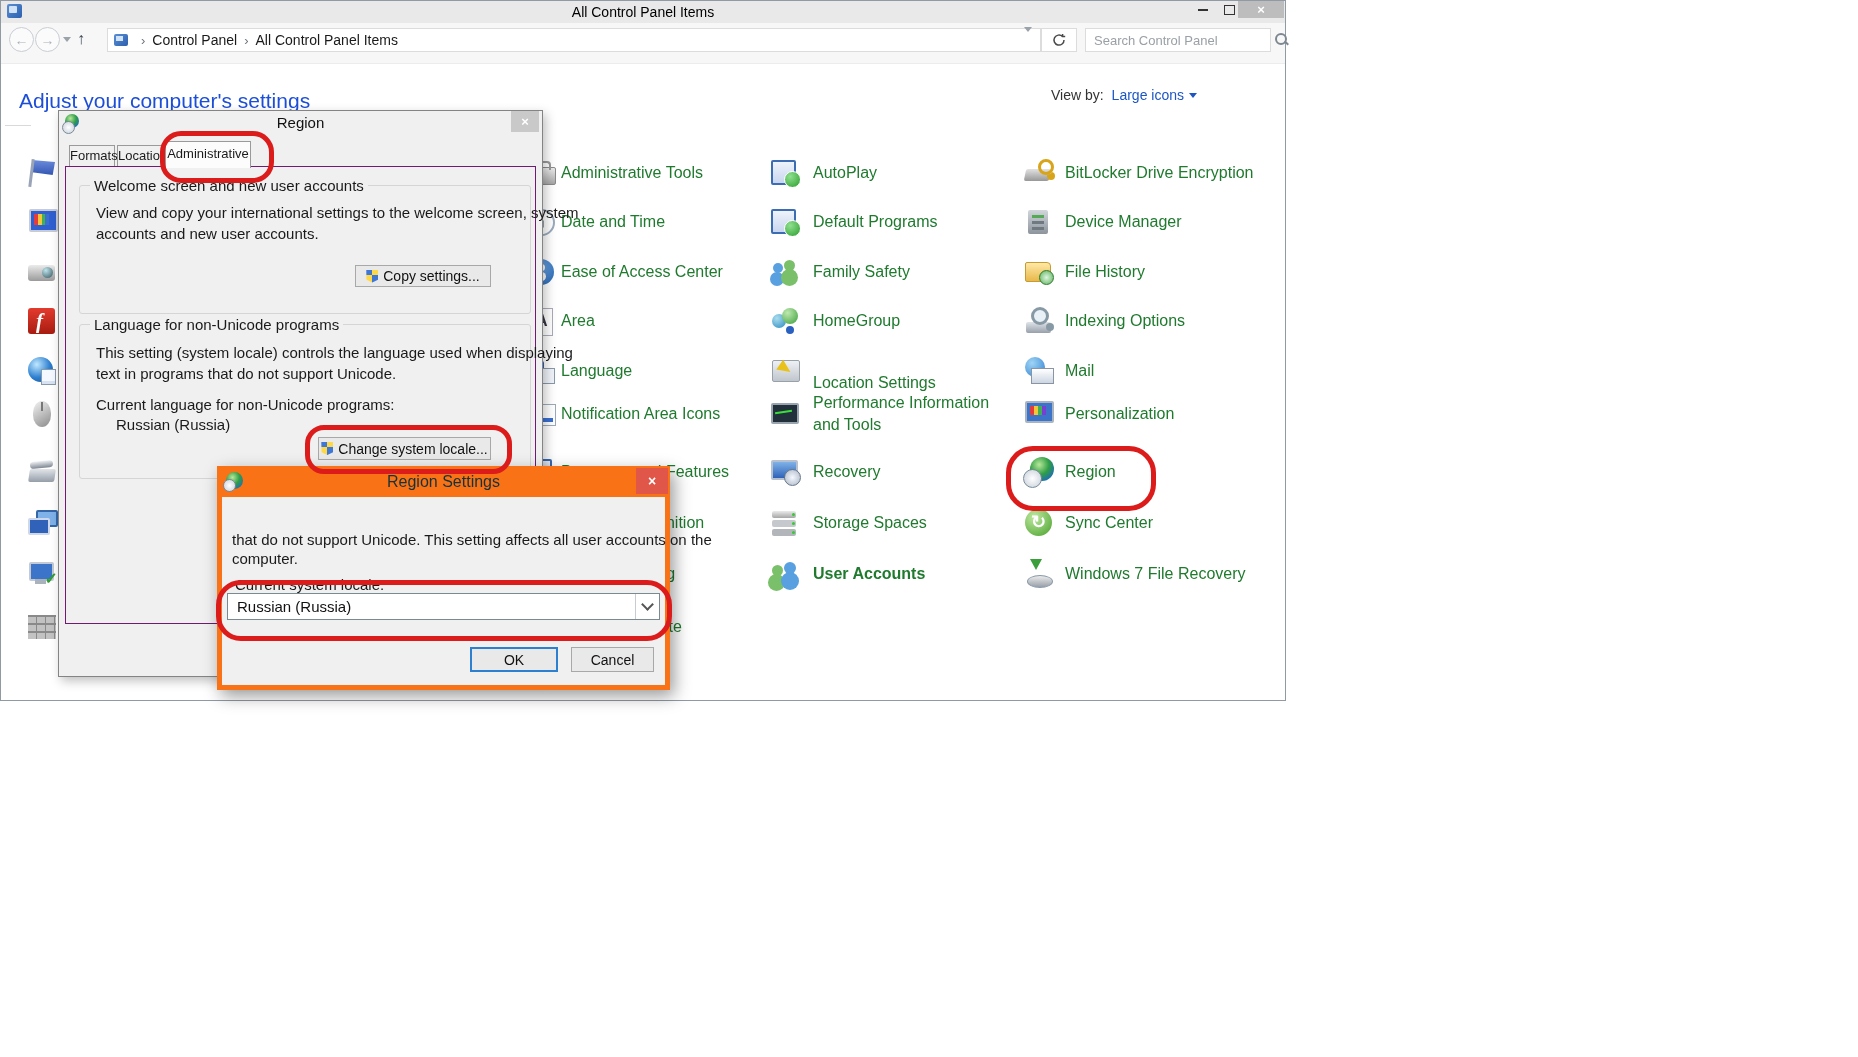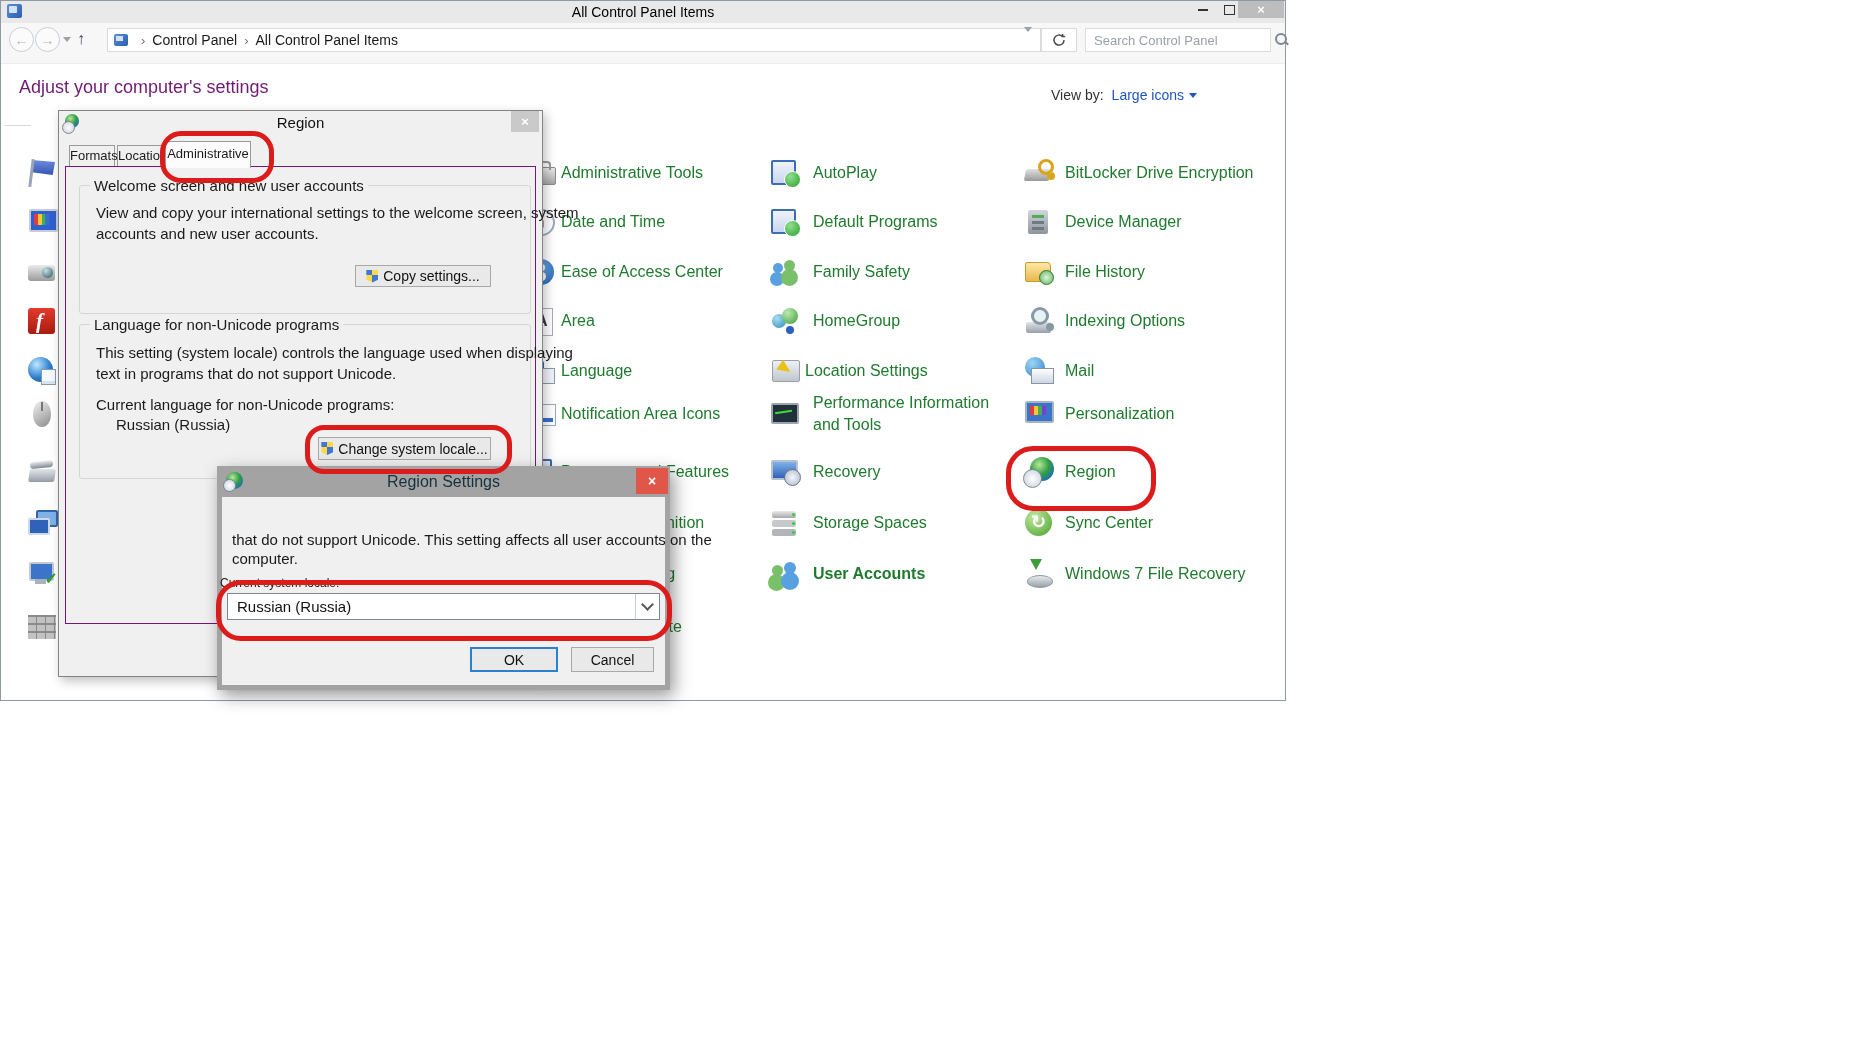--- a/index.html
+++ b/index.html
@@ -35,21 +35,21 @@
               box-sizing:border-box;display:flex;align-items:center;justify-content:center;}
   .searchbox{position:absolute;left:1084px;top:5px;width:186px;height:24px;background:#fff;border:1px solid #dcdcdc;
              box-sizing:border-box;display:flex;align-items:center;}
   .searchbox input{border:none;outline:none;flex:1;font-size:13px;color:#444;padding:0 4px 0 8px;
                    font-family:"Liberation Sans",sans-serif;background:transparent;}
   .searchbox input::placeholder{color:#9aa0a6;}
   .mag{position:relative;width:16px;height:16px;margin-right:6px;}
   .mag:before{content:"";position:absolute;left:1px;top:1px;width:8px;height:8px;border:2px solid #7d8790;border-radius:50%;}
   .mag:after{content:"";position:absolute;left:10px;top:10px;width:5px;height:2px;background:#7d8790;transform:rotate(45deg);}
   
-  .pagehdr{position:absolute;left:18px;top:76px;font-size:18px;color:#701a75;z-index:1;}
+  .pagehdr{position:absolute;left:18px;top:88px;font-size:21px;color:#1d4ed8;z-index:1;}
   .hdr-rule{position:absolute;left:4px;top:124px;width:26px;height:1px;background:#d9d9d9;}
   .viewby{position:absolute;right:88px;top:86px;font-size:14px;display:flex;align-items:center;gap:8px;z-index:1;}
   .viewby .lbl{color:#333;}
   .viewby .val{color:#1d56c4;display:flex;align-items:center;gap:5px;}
   .tri-blue{width:0;height:0;border-left:4px solid transparent;border-right:4px solid transparent;border-top:5px solid #1d56c4;}
   
   #grid{position:absolute;left:0;top:0;right:0;bottom:0;z-index:2;}
   .cp-item{position:absolute;height:36px;cursor:pointer;}
   .cp-label{position:absolute;top:50%;transform:translateY(-50%);font-size:16px;color:#1f7a2e;white-space:nowrap;line-height:22px;}
   .ic{position:absolute;width:32px;height:32px;}
@@ -148,32 +148,32 @@
   .tabpanel{position:absolute;left:6px;top:55px;width:471px;height:458px;background:#f0f0f0;
             border:1px solid #701a75;box-sizing:border-box;z-index:2;}
   .groupbox{position:absolute;border:1px solid #d5d5d5;border-radius:3px;}
   .groupbox .legend{position:absolute;top:-9px;left:10px;background:#f0f0f0;padding:0 4px;font-size:15px;color:#1a1a1a;}
   .gtext{position:absolute;font-size:15px;line-height:21px;color:#1a1a1a;white-space:nowrap;}
   .wbtn{position:absolute;background:#e9e9e9;border:1px solid #a8a8a8;box-sizing:border-box;font-size:14px;
         display:flex;align-items:center;justify-content:center;gap:5px;font-family:"Liberation Sans",sans-serif;color:#111;}
   .shield{width:12px;height:13px;clip-path:polygon(50% 100%,2% 78%,0 0,100% 0,98% 78%);
           background:conic-gradient(from 0deg at 50% 40%,#ffd84a 0 25%,#3f77d4 0 50%,#ffd84a 0 75%,#3f77d4 0);}
   
-  .rsdlg{position:absolute;left:217px;top:466px;width:453px;height:224px;background:#a3a3a3;z-index:8;
+  .rsdlg{position:absolute;left:217px;top:466px;width:453px;height:224px;background:#f97316;z-index:8;
          box-shadow:4px 6px 16px rgba(0,0,0,.4);box-sizing:border-box;}
   .rsbody{position:absolute;left:5px;right:5px;top:31px;bottom:5px;background:#f0f0f0;}
   .rstitle{position:absolute;left:0;right:0;top:7px;text-align:center;font-size:16px;color:#15323c;}
   .rsico{position:absolute;left:9px;top:6px;width:17px;height:17px;border-radius:50%;
          background:radial-gradient(circle at 38% 32%,#b8e89a,#2f9e45 45%,#1f6fb0 78%,#16548a);}
   .rsico:after{content:"";position:absolute;left:-3px;top:7px;width:11px;height:11px;border-radius:50%;
          background:radial-gradient(#fff,#c6cfd9);border:1px solid #7a8a9a;}
   .rsclose{position:absolute;right:2px;top:2px;width:32px;height:26px;background:#e05648;color:#fff;
            display:flex;align-items:center;justify-content:center;font-size:14px;font-weight:bold;}
   .rstext{position:absolute;left:15px;top:45px;font-size:15px;line-height:19.5px;color:#1a1a1a;white-space:nowrap;}
-  .rslabel{position:absolute;left:3px;top:110px;font-size:12px;color:#1a1a1a;}
+  .rslabel{position:absolute;left:18px;top:110px;font-size:15px;color:#1a1a1a;}
   .combo{position:absolute;left:10px;top:127px;width:433px;height:27px;background:#fff;border:1px solid #7a8a92;
          box-sizing:border-box;display:flex;align-items:center;}
   .combo .val{flex:1;padding-left:9px;font-size:15px;color:#111;}
   .combo .drop{width:23px;height:100%;border-left:1px solid #c5cdd2;display:flex;align-items:center;justify-content:center;}
   .chev{width:7px;height:7px;border-right:2px solid #555;border-bottom:2px solid #555;transform:rotate(45deg);margin-top:-4px;}
   .rs-ok{left:253px;top:181px;width:88px;height:25px;border:2px solid #2d7fd0;}
   .rs-cancel{left:354px;top:181px;width:83px;height:25px;}
   
   .oval{position:absolute;border:5px solid #dc1b1b;border-radius:24px;z-index:20;pointer-events:none;}
 </style>
@@ -301,21 +301,21 @@
         </div>
         <div class="cp-item" style="left: 25px; top: 352px; width: 36px;">
           <div class="ic ic-globe-checklist" style="left: 0px; top: 2px;"></div>
         </div>
         <div class="cp-item" style="left: 524px; top: 352px; width: 112px;">
           <div class="ic ic-language" style="left: 0px; top: 2px;"></div>
           <div class="cp-label" style="left: 36px;">Language</div>
         </div>
         <div class="cp-item" style="left: 768px; top: 352px; width: 192px;">
           <div class="ic ic-location" style="left: 0px; top: 2px;"></div>
-          <div class="cp-label" style="left: 36px;">Location Settings</div>
+          <div class="cp-label" style="left: 44px; margin-top: 12px;">Location Settings</div>
         </div>
         <div class="cp-item" style="left: 1022px; top: 352px; width: 86px;">
           <div class="ic ic-mail" style="left: 0px; top: 2px;"></div>
           <div class="cp-label" style="left: 42px;">Mail</div>
         </div>
         <div class="cp-item" style="left: 25px; top: 395px; width: 36px;">
           <div class="ic ic-mouse" style="left: 0px; top: 2px;"></div>
         </div>
         <div class="cp-item" style="left: 768px; top: 395px; width: 240px;">
           <div class="ic ic-performance" style="left: 0px; top: 2px;"></div>

